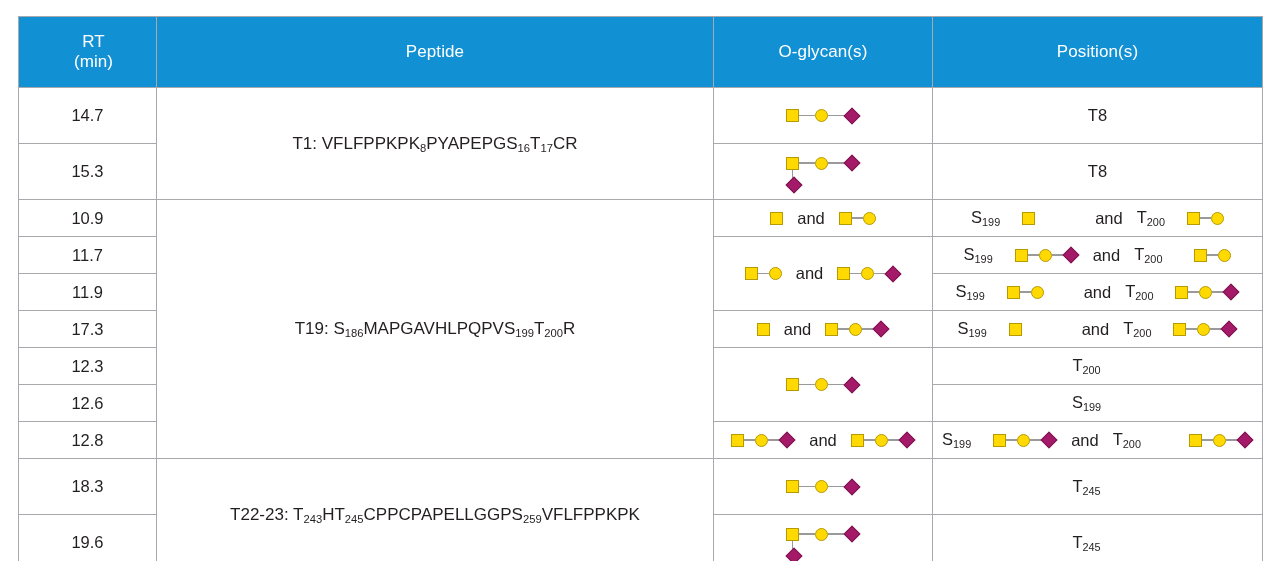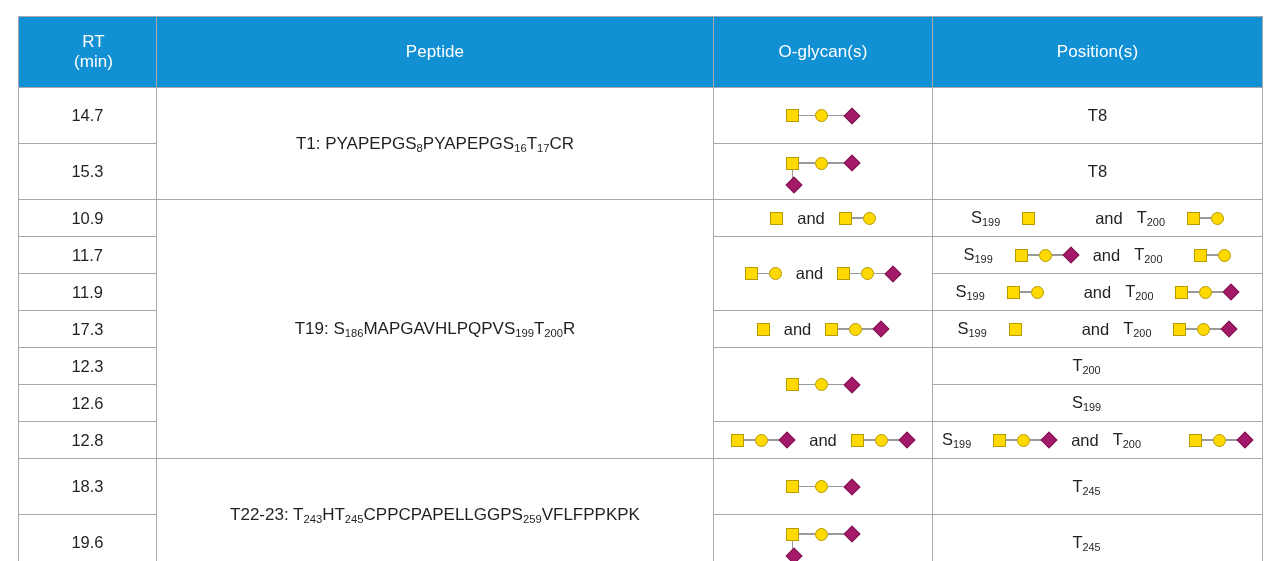--- a/index.html
+++ b/index.html
@@ -175,21 +175,21 @@
       <th class="col-pep">Peptide</th>
       <th class="col-gly">O-glycan(s)</th>
       <th class="col-pos">Position(s)</th>
     </tr>
   </thead>
   <tbody>
 
     <tr>
       <td class="rt rt-tall">14.7</td>
       <td class="pep" rowspan="2">
-        <span>T1: PYAPEPGS</span><sub>8</sub><span>PYAPEPGS</span><sub>16</sub><span>T</span><sub>17</sub><span>CR</span>
+        <span>T1: VFLFPPKPK</span><sub>8</sub><span>PYAPEPGS</span><sub>16</sub><span>T</span><sub>17</sub><span>CR</span>
       </td>
       <td class="gly">
         <div class="gly-row">
           <span class="glycan">
             <span class="sym sq"></span>
             <span class="link"></span>
             <span class="sym ci"></span>
             <span class="link"></span>
             <span class="sym dia-wrap">
                   <span class="dia"></span>

